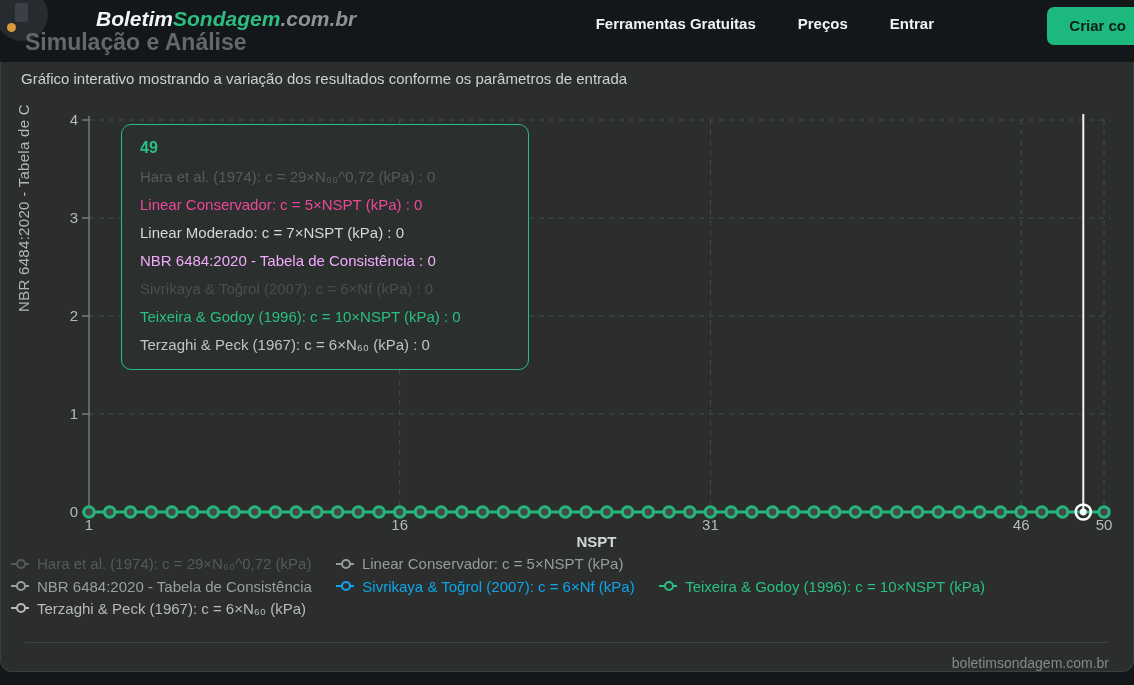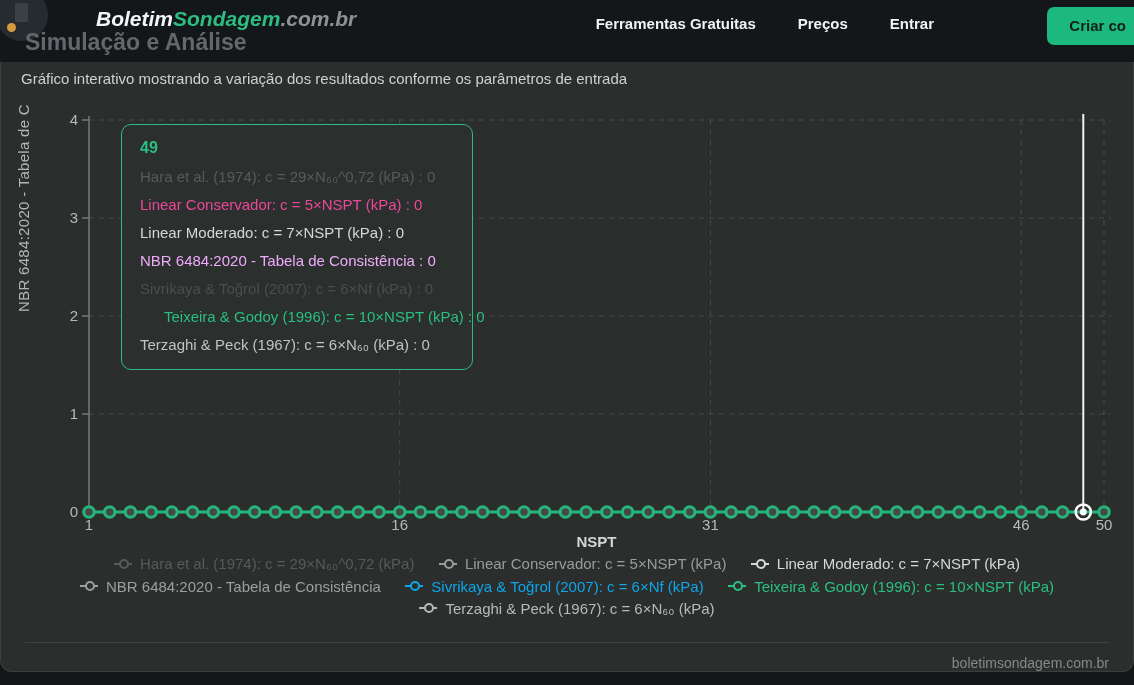--- a/index.html
+++ b/index.html
@@ -66,29 +66,29 @@
   .axis{stroke:#767a78;stroke-width:1.5;}
   .sline{stroke:#25b67c;stroke-width:3;}
   .marker{fill:#454847;stroke:#25b67c;stroke-width:3;cursor:pointer;}
   .guide{stroke:#f2f2f2;stroke-width:2;}
   .hi-ring{fill:none;stroke:#ffffff;stroke-width:2.5;cursor:pointer;}
   .hi-dot{fill:#ffffff;}
   .ytick,.xtick{fill:#b6bab8;font-size:15px;}
   .xlabel{fill:#d2d6d4;font-size:15px;font-weight:bold;}
   
   .tooltip{
-    position:absolute;left:120px;top:32px;width:352px;box-sizing:border-box;
+    position:absolute;left:120px;top:32px;width:408px;box-sizing:border-box;
     background:#2b2f2d;border:1px solid #2abc80;border-radius:10px;
     padding:14px 18px 16px;z-index:3;
   }
   .tt-title{font-size:16px;font-weight:bold;color:#2bbf84;}
   .tt-row{margin-top:11px;font-size:15px;white-space:nowrap;}
   
   .legend{margin-top:0;}
-  .legend-row{text-align:center;line-height:21px;white-space:nowrap;}
+  .legend-row{line-height:21px;white-space:nowrap;}
   .legend-item{display:inline-flex;align-items:center;gap:8px;margin:0 10px;font-size:15px;cursor:pointer;vertical-align:middle;}
   .lgmark{display:inline-block;position:relative;width:18px;height:2px;background:currentColor;flex:0 0 18px;}
   .lgmark i{
     position:absolute;left:5px;top:-4px;display:block;width:6px;height:6px;
     border:2px solid currentColor;border-radius:50%;background:#2b2e2c;
   }
   
   .footer-sep{border-top:1px solid #3e4341;margin:12px 24px 0;margin-top:auto;}
   .footer-text{text-align:right;color:#85898c;font-size:14px;padding:12px 24px 0;}
 </style>
@@ -198,45 +198,39 @@
         <text x="595.5" y="455" text-anchor="middle" class="xlabel">NSPT</text>
       </svg>
 
     <div class="tooltip">
       <div class="tt-title">49</div>
       <div class="tt-row" style="color: rgb(87, 91, 89);">Hara et al. (1974): c = 29×N₆₀^0,72 (kPa) : 0</div>
       <div class="tt-row" style="color: #ec4899;">Linear Conservador: c = 5×NSPT (kPa) : 0</div>
       <div class="tt-row" style="color: rgb(214, 216, 214);">Linear Moderado: c = 7×NSPT (kPa) : 0</div>
       <div class="tt-row" style="color: #f0abfc;">NBR 6484:2020 - Tabela de Consistência : 0</div>
       <div class="tt-row" style="color: rgb(74, 78, 76);">Sivrikaya &amp; Toğrol (2007): c = 6×Nf (kPa) : 0</div>
-      <div class="tt-row" style="color: rgb(42, 191, 130); margin-left: 24px;">Teixeira &amp; Godoy (1996): c = 10×NSPT (kPa) : 0</div>
+      <div class="tt-row" style="color: rgb(42, 191, 130);">Teixeira &amp; Godoy (1996): c = 10×NSPT (kPa) : 0</div>
       <div class="tt-row" style="color: rgb(192, 195, 193);">Terzaghi &amp; Peck (1967): c = 6×N₆₀ (kPa) : 0</div>
     </div>
   </div>
 
   <div class="legend">
     <div class="legend-row">
       <span class="legend-item" style="color: rgb(86, 91, 89);">
           <span class="lgmark">
             <i></i>
           </span>
           <span>Hara et al. (1974): c = 29×N₆₀^0,72 (kPa)</span>
         </span>
       <span class="legend-item" style="color: rgb(152, 156, 154);">
           <span class="lgmark">
             <i></i>
           </span>
           <span>Linear Conservador: c = 5×NSPT (kPa)</span>
         </span>
-      <span class="legend-item" style="color: rgb(213, 216, 214);">
-          <span class="lgmark">
-            <i></i>
-          </span>
-          <span>Linear Moderado: c = 7×NSPT (kPa)</span>
-        </span>
     </div>
     <div class="legend-row">
       <span class="legend-item" style="color: rgb(155, 159, 157);">
           <span class="lgmark">
             <i></i>
           </span>
           <span>NBR 6484:2020 - Tabela de Consistência</span>
         </span>
       <span class="legend-item" style="color: #0ea5e9;">
           <span class="lgmark">

